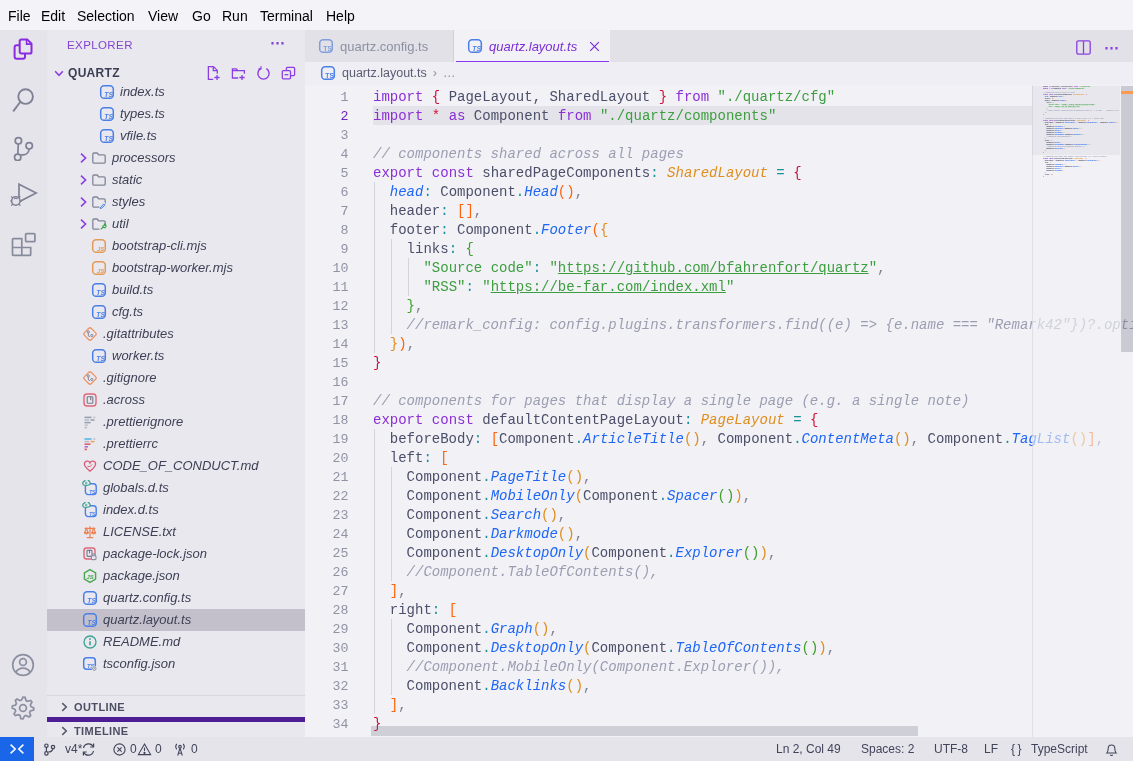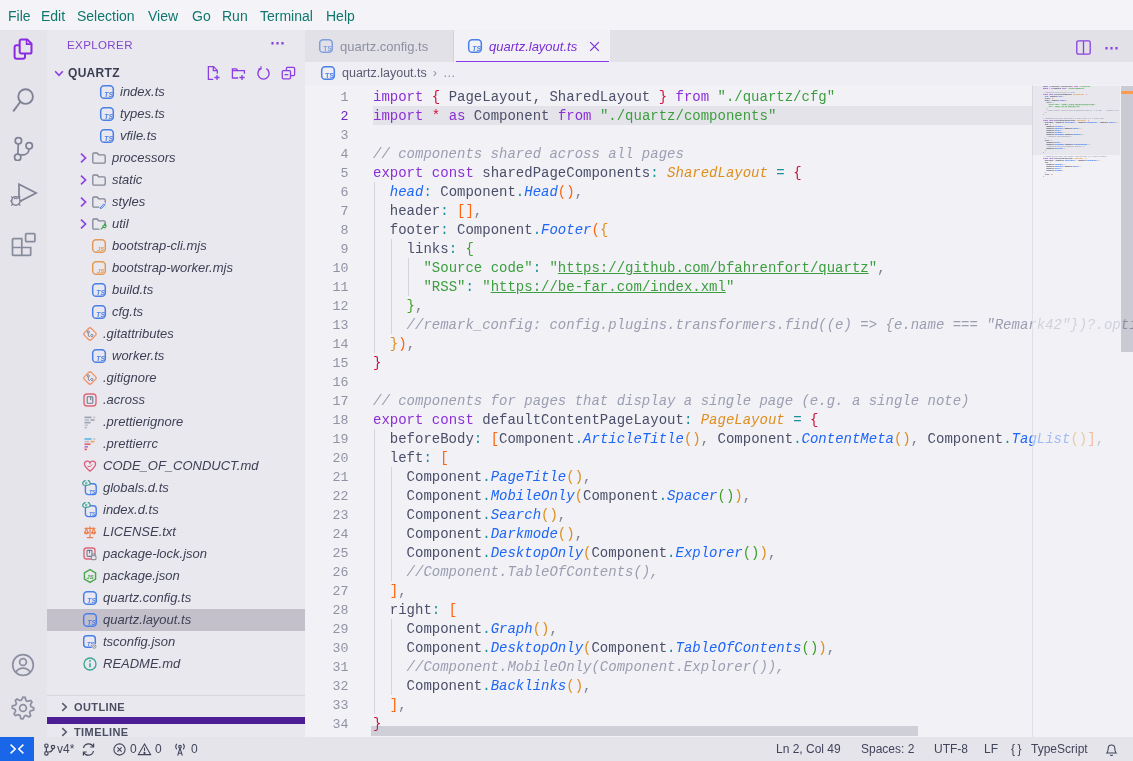--- a/index.html
+++ b/index.html
@@ -1,38 +1,38 @@
 <!DOCTYPE html>
 <html><head><meta charset="utf-8"><style>
 * { margin:0; padding:0; box-sizing:border-box; }
 body { width:1133px; height:761px; overflow:hidden; }
 #app { position:relative; width:1133px; height:761px; background:#f1f1f6; font-family:"Liberation Sans",sans-serif; overflow:hidden; }
 
-#menubar { position:absolute; left:0; top:0; width:1133px; height:30px; background:#f4f4f8; color:#0f766e; font-size:14px; }
+#menubar { position:absolute; left:0; top:0; width:1133px; height:30px; background:#f4f4f8; color:#000000; font-size:14px; }
 #menubar span { position:absolute; top:7.5px; }
 
 #actbar { position:absolute; left:0; top:30px; width:47px; height:707px; background:#e5e4eb; }
 .aicon { position:absolute; left:10px; }
 #badge { position:absolute; left:18.5px; top:119px; width:22px; height:16.5px; background:#8b33ef; border-radius:8.5px; color:#fff; font-size:10px; font-weight:bold; text-align:center; line-height:16.5px;margin-left:48px; }
 
 #sidebar { position:absolute; left:47px; top:30px; width:258px; height:707px; background:#e9e8ef; }
 #sbhead { position:absolute; left:20px; top:9px; font-size:11.5px; letter-spacing:.4px; color:#8345d0; }
 #sbdots { position:absolute; right:19px; top:4px; color:#8345d0; font-size:15px; letter-spacing:1px; font-weight:bold; }
 #quartzrow { position:absolute; left:0; top:32px; width:100%; height:22px; }
 #quartzrow .qchev { position:absolute; left:5px; top:4px; }
 #quartzrow .qlab { position:absolute; left:21px; top:4px; font-size:12px; font-weight:bold; color:#3b3e52; letter-spacing:.3px; }
 #quartzrow .qicons { position:absolute; right:8px; top:3px; display:flex; gap:8px; }
 #tree { position:absolute; left:0; top:50.7px; width:100%; }
 .trow { height:22px; display:flex; align-items:center; font-size:13px; color:#3e4155; white-space:nowrap;font-style:italic; }
 .trow.sel { background:#c3c0cb; }
 .tchev { width:16px; height:16px; margin-right:0px; display:inline-flex; }
 .ticon { width:16px; height:16px; margin-right:5px; display:inline-flex; }
 .tlab { }
 #outline { position:absolute; left:0; top:665px; width:100%; height:22px; border-top:1px solid #d8d7de; display:flex; align-items:center; }
-#timeline { position:absolute; left:0; top:687px; width:100%; height:22px; border-top:7px solid #4c1d95; display:flex; align-items:center; }
+#timeline { position:absolute; left:0; top:687px; width:100%; height:22px; border-top:5px solid #4c1d95; display:flex; align-items:center; }
 .sechead { font-size:11px; font-weight:bold; color:#4c4f63; letter-spacing:.4px; margin-left:3px; }
 
 #editor { position:absolute; left:305px; top:30px; width:828px; height:707px; background:#f1f1f6; }
 #tabs { position:absolute; left:0; top:0; width:828px; height:32px; background:#e2e1e8; }
 .tab { position:absolute; top:0; height:32px; display:flex; align-items:center; font-size:13px; padding-left:13px; }
 #tab1 { left:0; width:149px; color:#8c90a1; border-right:1px solid #d2d1da; }
 #tab2 { left:149px; width:156px; color:#7b2fd6; background:#f1f1f6; font-style:italic; }
 #tab2underline { position:absolute; left:151px; top:30.5px; width:153px; height:1.8px; background:#8839ef; }
 .tab .ticon { margin-right:6px; }
 .closex { margin-left:11px; display:inline-flex; }
@@ -56,21 +56,21 @@
 #mapwash { position:absolute; left:727px; top:0; width:88px; height:652.5px; background:rgba(241,241,246,0.62); border-left:1px solid rgba(110,110,130,0.12); }
 #mapslider { position:absolute; left:727px; top:1.5px; width:88px; height:68.5px; background:rgba(110,113,138,0.08); }
 #minimap { position:absolute; left:738px; top:1.5px; width:76px; height:200px; overflow:hidden; }
 #minimap pre { font-family:"Liberation Mono",monospace; font-size:14px; line-height:19px; color:#4c4f69; -webkit-text-stroke:0.35px; transform:scale(0.103,0.1053); transform-origin:0 0; white-space:pre; }
 #vsb { position:absolute; left:815.5px; top:1px; width:12px; height:266px; background:rgba(108,111,128,0.30); }
 #vmark { position:absolute; left:816px; top:6.5px; width:12px; height:3px; background:#fe9a4d; }
 #hsb { position:absolute; left:66px; top:641px; width:547px; height:10px; background:rgba(110,113,128,0.26); }
 
 #statusbar { position:absolute; left:0; top:737px; width:1133px; height:24px; background:#e5e4eb; font-size:12px; color:#41445a; }
 #remote { position:absolute; left:0; top:0; width:34px; height:24px; background:#1a66e8; display:flex; align-items:center; justify-content:center; }
-.sleft { position:absolute; top:0; height:24px; display:flex; align-items:center; gap:0; }
+.sleft { position:absolute; top:0; height:24px; display:flex; align-items:center; gap:8px; }
 .sright { position:absolute; top:0; height:24px; display:flex; align-items:center; }
 </style></head>
 <body>
 <div id="app">
   <div id="menubar">
       <span style="left:8px">File</span>
       <span style="left:41px">Edit</span>
       <span style="left:77px">Selection</span>
       <span style="left:148px">View</span>
       <span style="left:192px">Go</span>
@@ -437,38 +437,38 @@
             <svg width="16" height="16" viewBox="0 0 16 16">
               <rect x="1.7" y="1.7" width="12.6" height="12.6" rx="3.4" fill="none" stroke="#4b7fe8" stroke-width="1.5"></rect>
               <text x="9.6" y="13.2" font-size="6.8" font-weight="bold" fill="#4b7fe8" text-anchor="middle" font-family="Liberation Sans">TS</text>
             </svg>
           </span>
           <span class="tlab">quartz.layout.ts</span>
         </div>
 <div class="trow" style="padding-left:35px">
           <span class="ticon">
             <svg width="16" height="16" viewBox="0 0 16 16">
+              <circle cx="8" cy="8" r="6" fill="none" stroke="#3aa392" stroke-width="1.3"></circle>
+              <path d="M8 7.2 v4" stroke="#3aa392" stroke-width="1.6"></path>
+              <circle cx="8" cy="4.9" r="0.95" fill="#3aa392"></circle>
+            </svg>
+          </span>
+          <span class="tlab">README.md</span>
+        </div>
+<div class="trow" style="padding-left:35px">
+          <span class="ticon">
+            <svg width="16" height="16" viewBox="0 0 16 16">
               <rect x="1.7" y="1.7" width="11.6" height="11.6" rx="3" fill="none" stroke="#4b7fe8" stroke-width="1.5"></rect>
               <text x="8.6" y="11.6" font-size="5.8" font-weight="bold" fill="#4b7fe8" text-anchor="middle" font-family="Liberation Sans">TS</text>
               <circle cx="12.3" cy="12.6" r="2.6" fill="#e9e8ef"></circle>
               <circle cx="12.3" cy="12.6" r="1.7" fill="none" stroke="#8b8fa0" stroke-width="1"></circle>
               <circle cx="12.3" cy="12.6" r="0.5" fill="#8b8fa0"></circle>
             </svg>
           </span>
           <span class="tlab">tsconfig.json</span>
-        </div>
-<div class="trow" style="padding-left:35px">
-          <span class="ticon">
-            <svg width="16" height="16" viewBox="0 0 16 16">
-              <circle cx="8" cy="8" r="6" fill="none" stroke="#3aa392" stroke-width="1.3"></circle>
-              <path d="M8 7.2 v4" stroke="#3aa392" stroke-width="1.6"></path>
-              <circle cx="8" cy="4.9" r="0.95" fill="#3aa392"></circle>
-            </svg>
-          </span>
-          <span class="tlab">README.md</span>
         </div>
     </div>
     <div id="outline">
         <span style="width:14px;height:14px;margin-left:10px;display:inline-flex">
           <svg width="14" height="14" viewBox="0 0 16 16">
             <path d="M6 3.6 L10.6 8 L6 12.4" fill="none" stroke="#565a6e" stroke-width="1.8"></path>
           </svg>
         </span>
         <span class="sechead">OUTLINE</span>
       </div>

